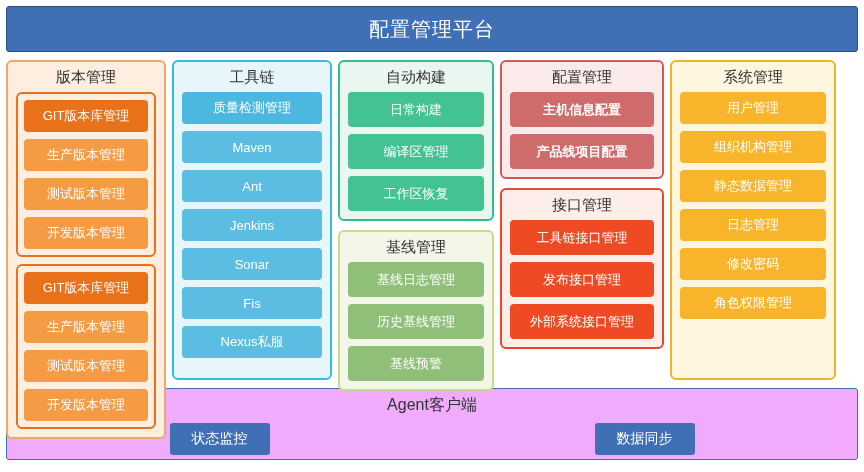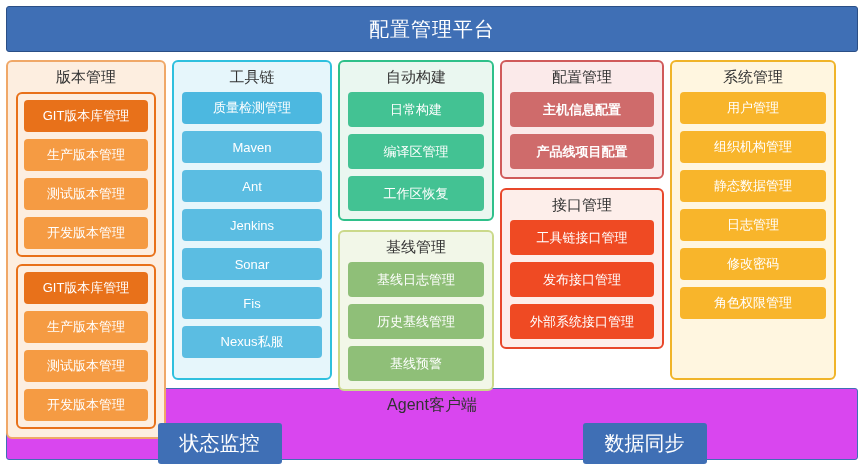--- a/index.html
+++ b/index.html
@@ -91,37 +91,37 @@
     background: #fdeee0;
     padding: 6px;
     display: flex; flex-direction: column; gap: 7px;
     flex: 1;
   }
 
   
   .agentbar {
     margin-top: 8px;
     height: 72px;
-    background: #d946ef;
+    background: #f0abfc;
     border: 1px solid #3f6fb5;
     border-radius: 3px;
     box-sizing: border-box;
     display: flex; flex-direction: column; align-items: center;
     padding-top: 6px;
   }
   .agent-title { font-size: 16px; color: #333333; }
   .agent-items {
     margin-top: 7px;
     width: 100%;
     display: flex; justify-content: space-around; align-items: center;
   }
   .agent-item {
     background: #3f6fb5;
     color: #ffffff;
-    font-size: 20px;
+    font-size: 14px;
     border-radius: 3px;
     padding: 7px 22px;
     text-align: center;
   }
 </style>
 </head>
 <body>
 
 <div id="root">
 

